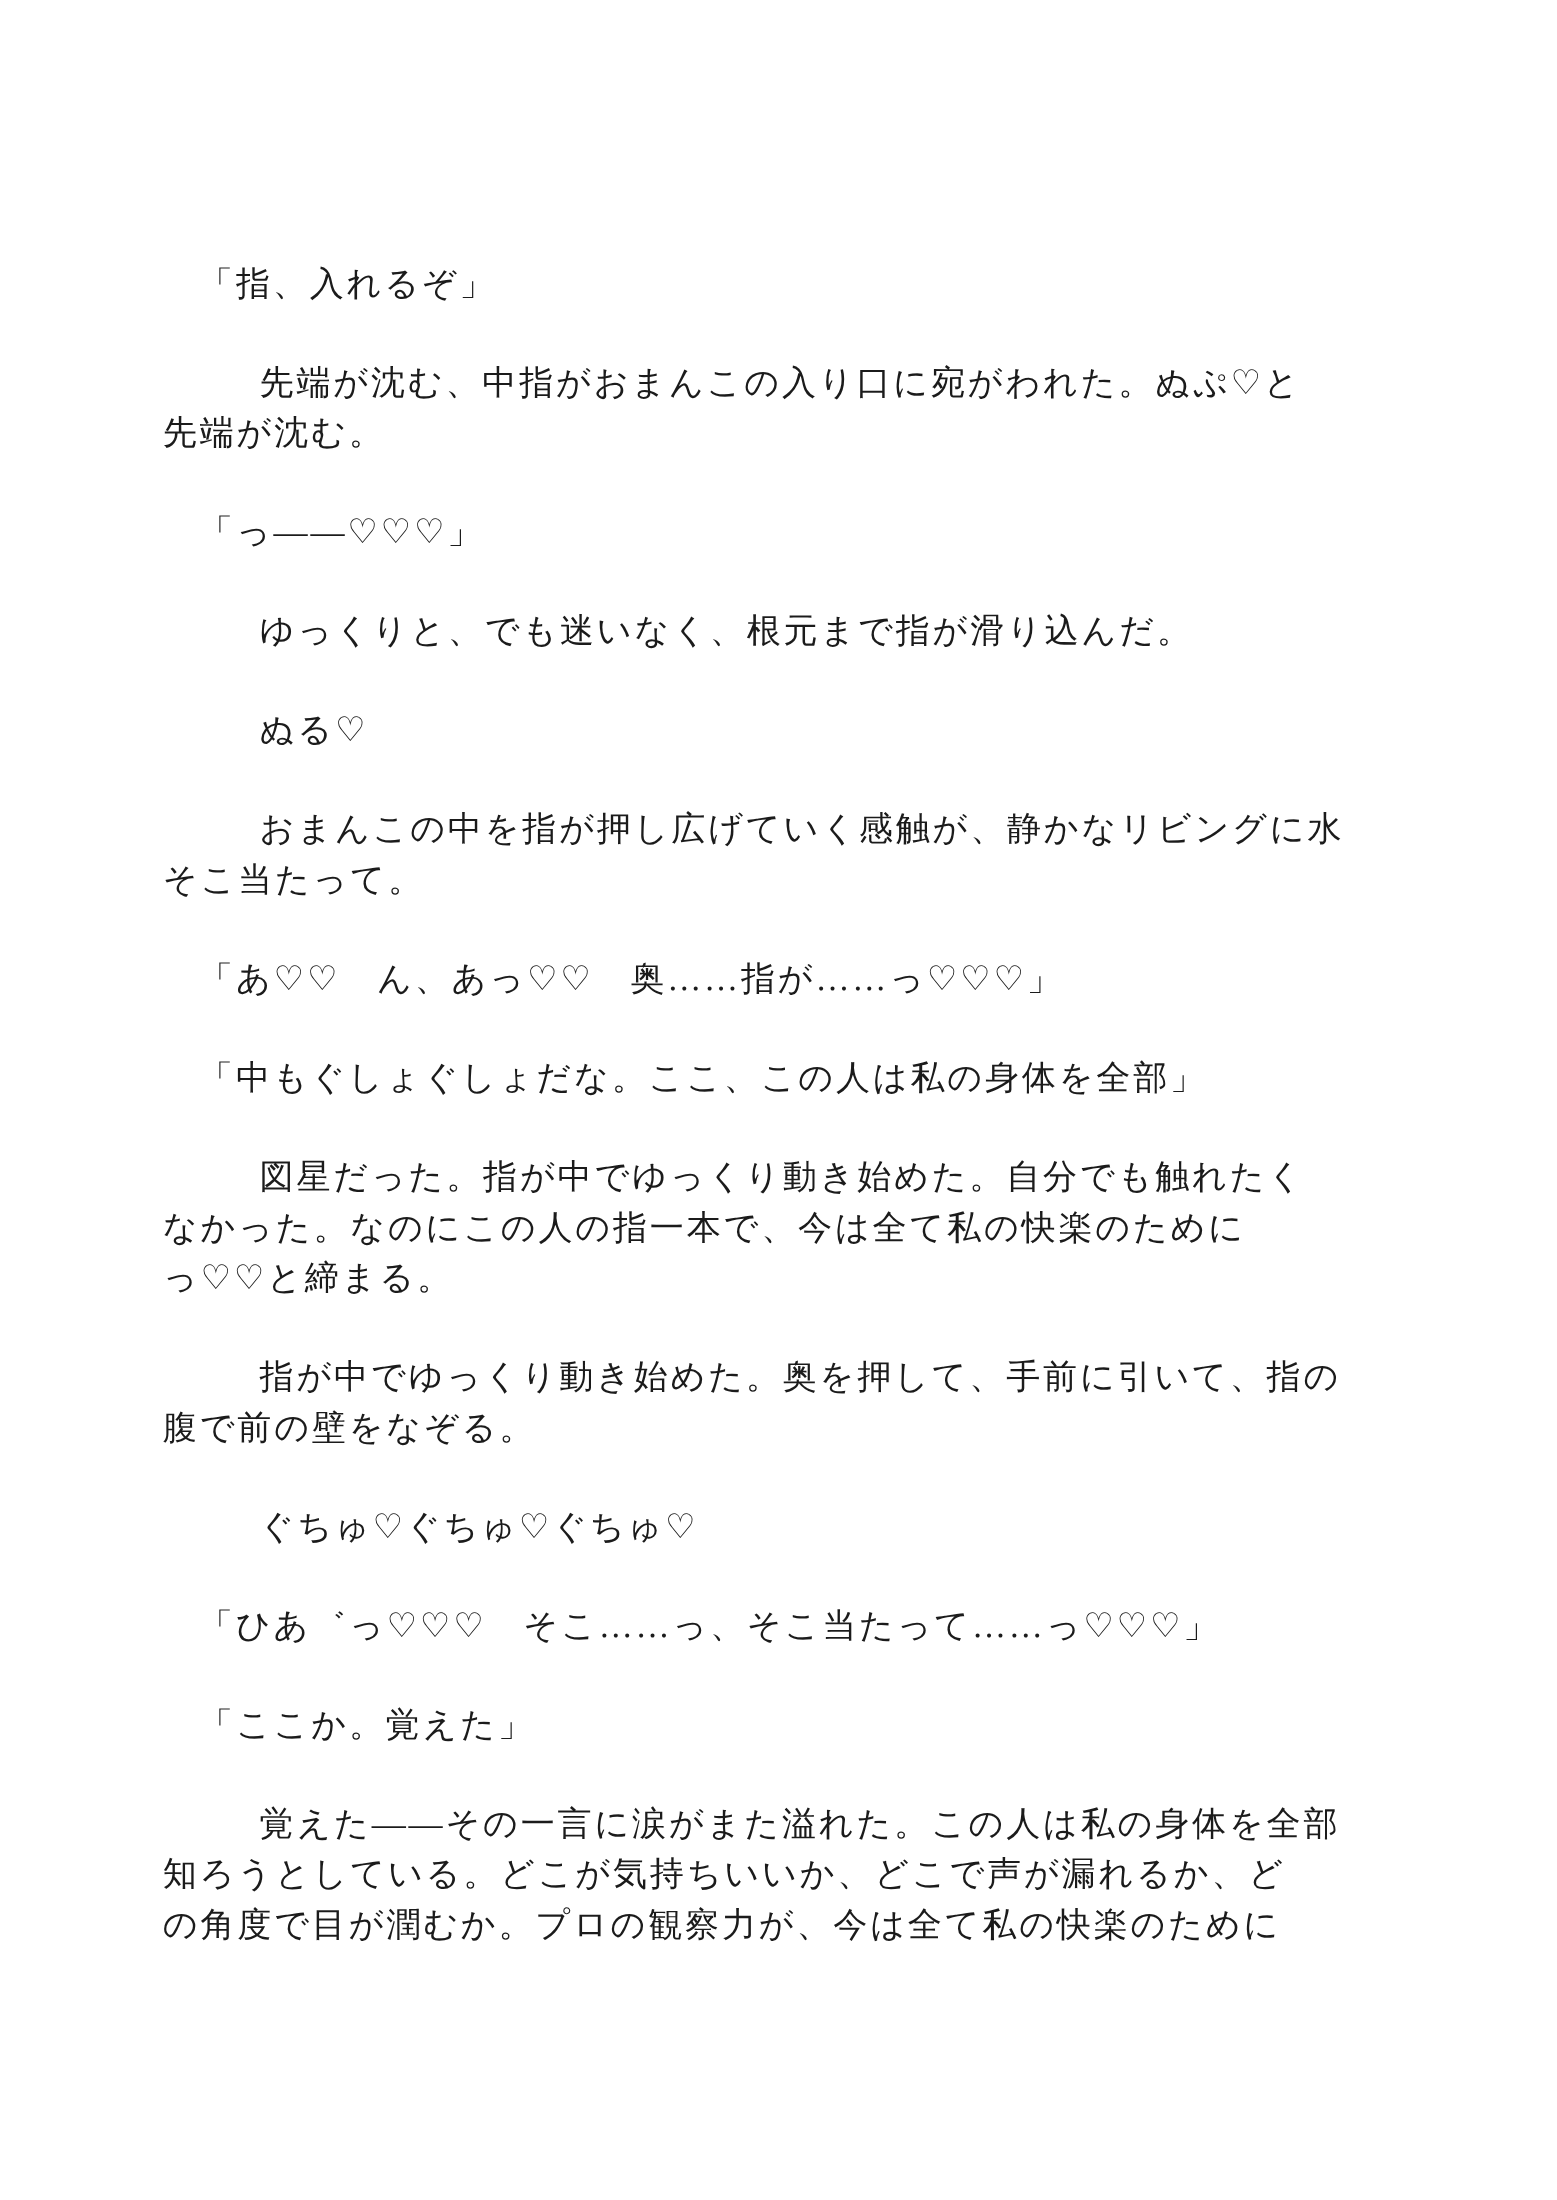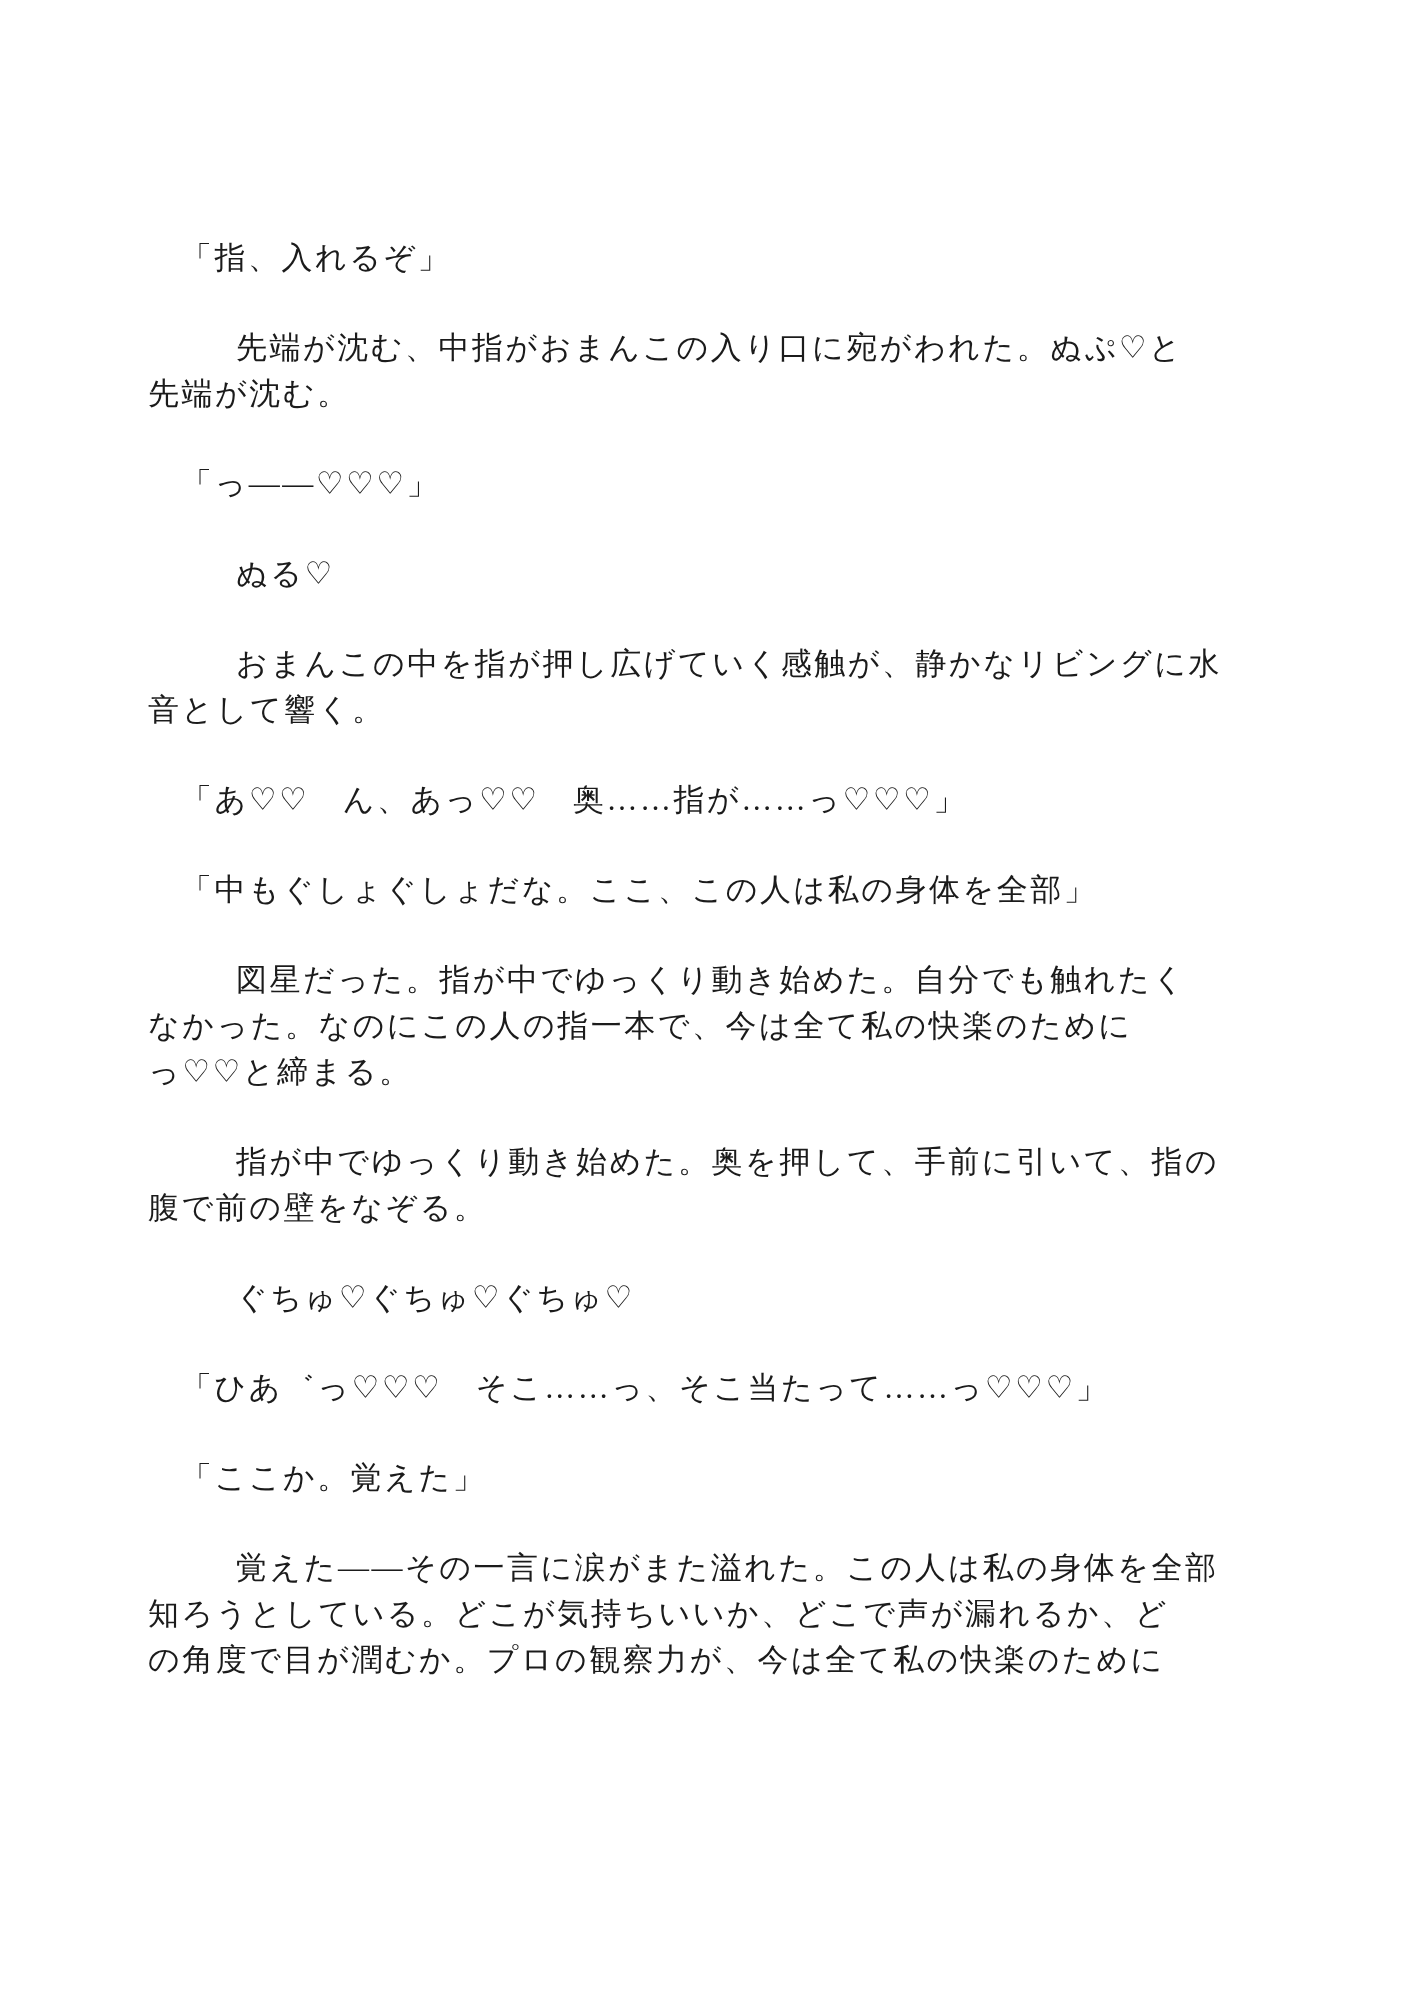--- a/index.html
+++ b/index.html
@@ -33,25 +33,28 @@
       <div class="line first">「指、入れるぞ」</div>
     </div>
     <div class="para narration">
       <div class="line first">先端が沈む、中指がおまんこの入り口に宛がわれた。ぬぷ♡と</div>
       <div class="line">先端が沈む。</div>
     </div>
     <div class="para dialogue">
       <div class="line first">「っ——♡♡♡」</div>
     </div>
     <div class="para narration">
+      <div class="line first">ゆっくりと、でも迷いなく、根元まで指が滑り込んだ。</div>
+    </div>
+    <div class="para narration">
       <div class="line first">ぬる♡</div>
     </div>
     <div class="para narration">
       <div class="line first">おまんこの中を指が押し広げていく感触が、静かなリビングに水</div>
-      <div class="line">音として響く。</div>
+      <div class="line">そこ当たって。</div>
     </div>
     <div class="para dialogue">
       <div class="line first">「あ♡♡　ん、あっ♡♡　奥……指が……っ♡♡♡」</div>
     </div>
     <div class="para dialogue">
       <div class="line first">「中もぐしょぐしょだな。ここ、この人は私の身体を全部」</div>
     </div>
     <div class="para narration">
       <div class="line first">図星だった。指が中でゆっくり動き始めた。自分でも触れたく</div>
       <div class="line">なかった。なのにこの人の指一本で、今は全て私の快楽のために</div>

